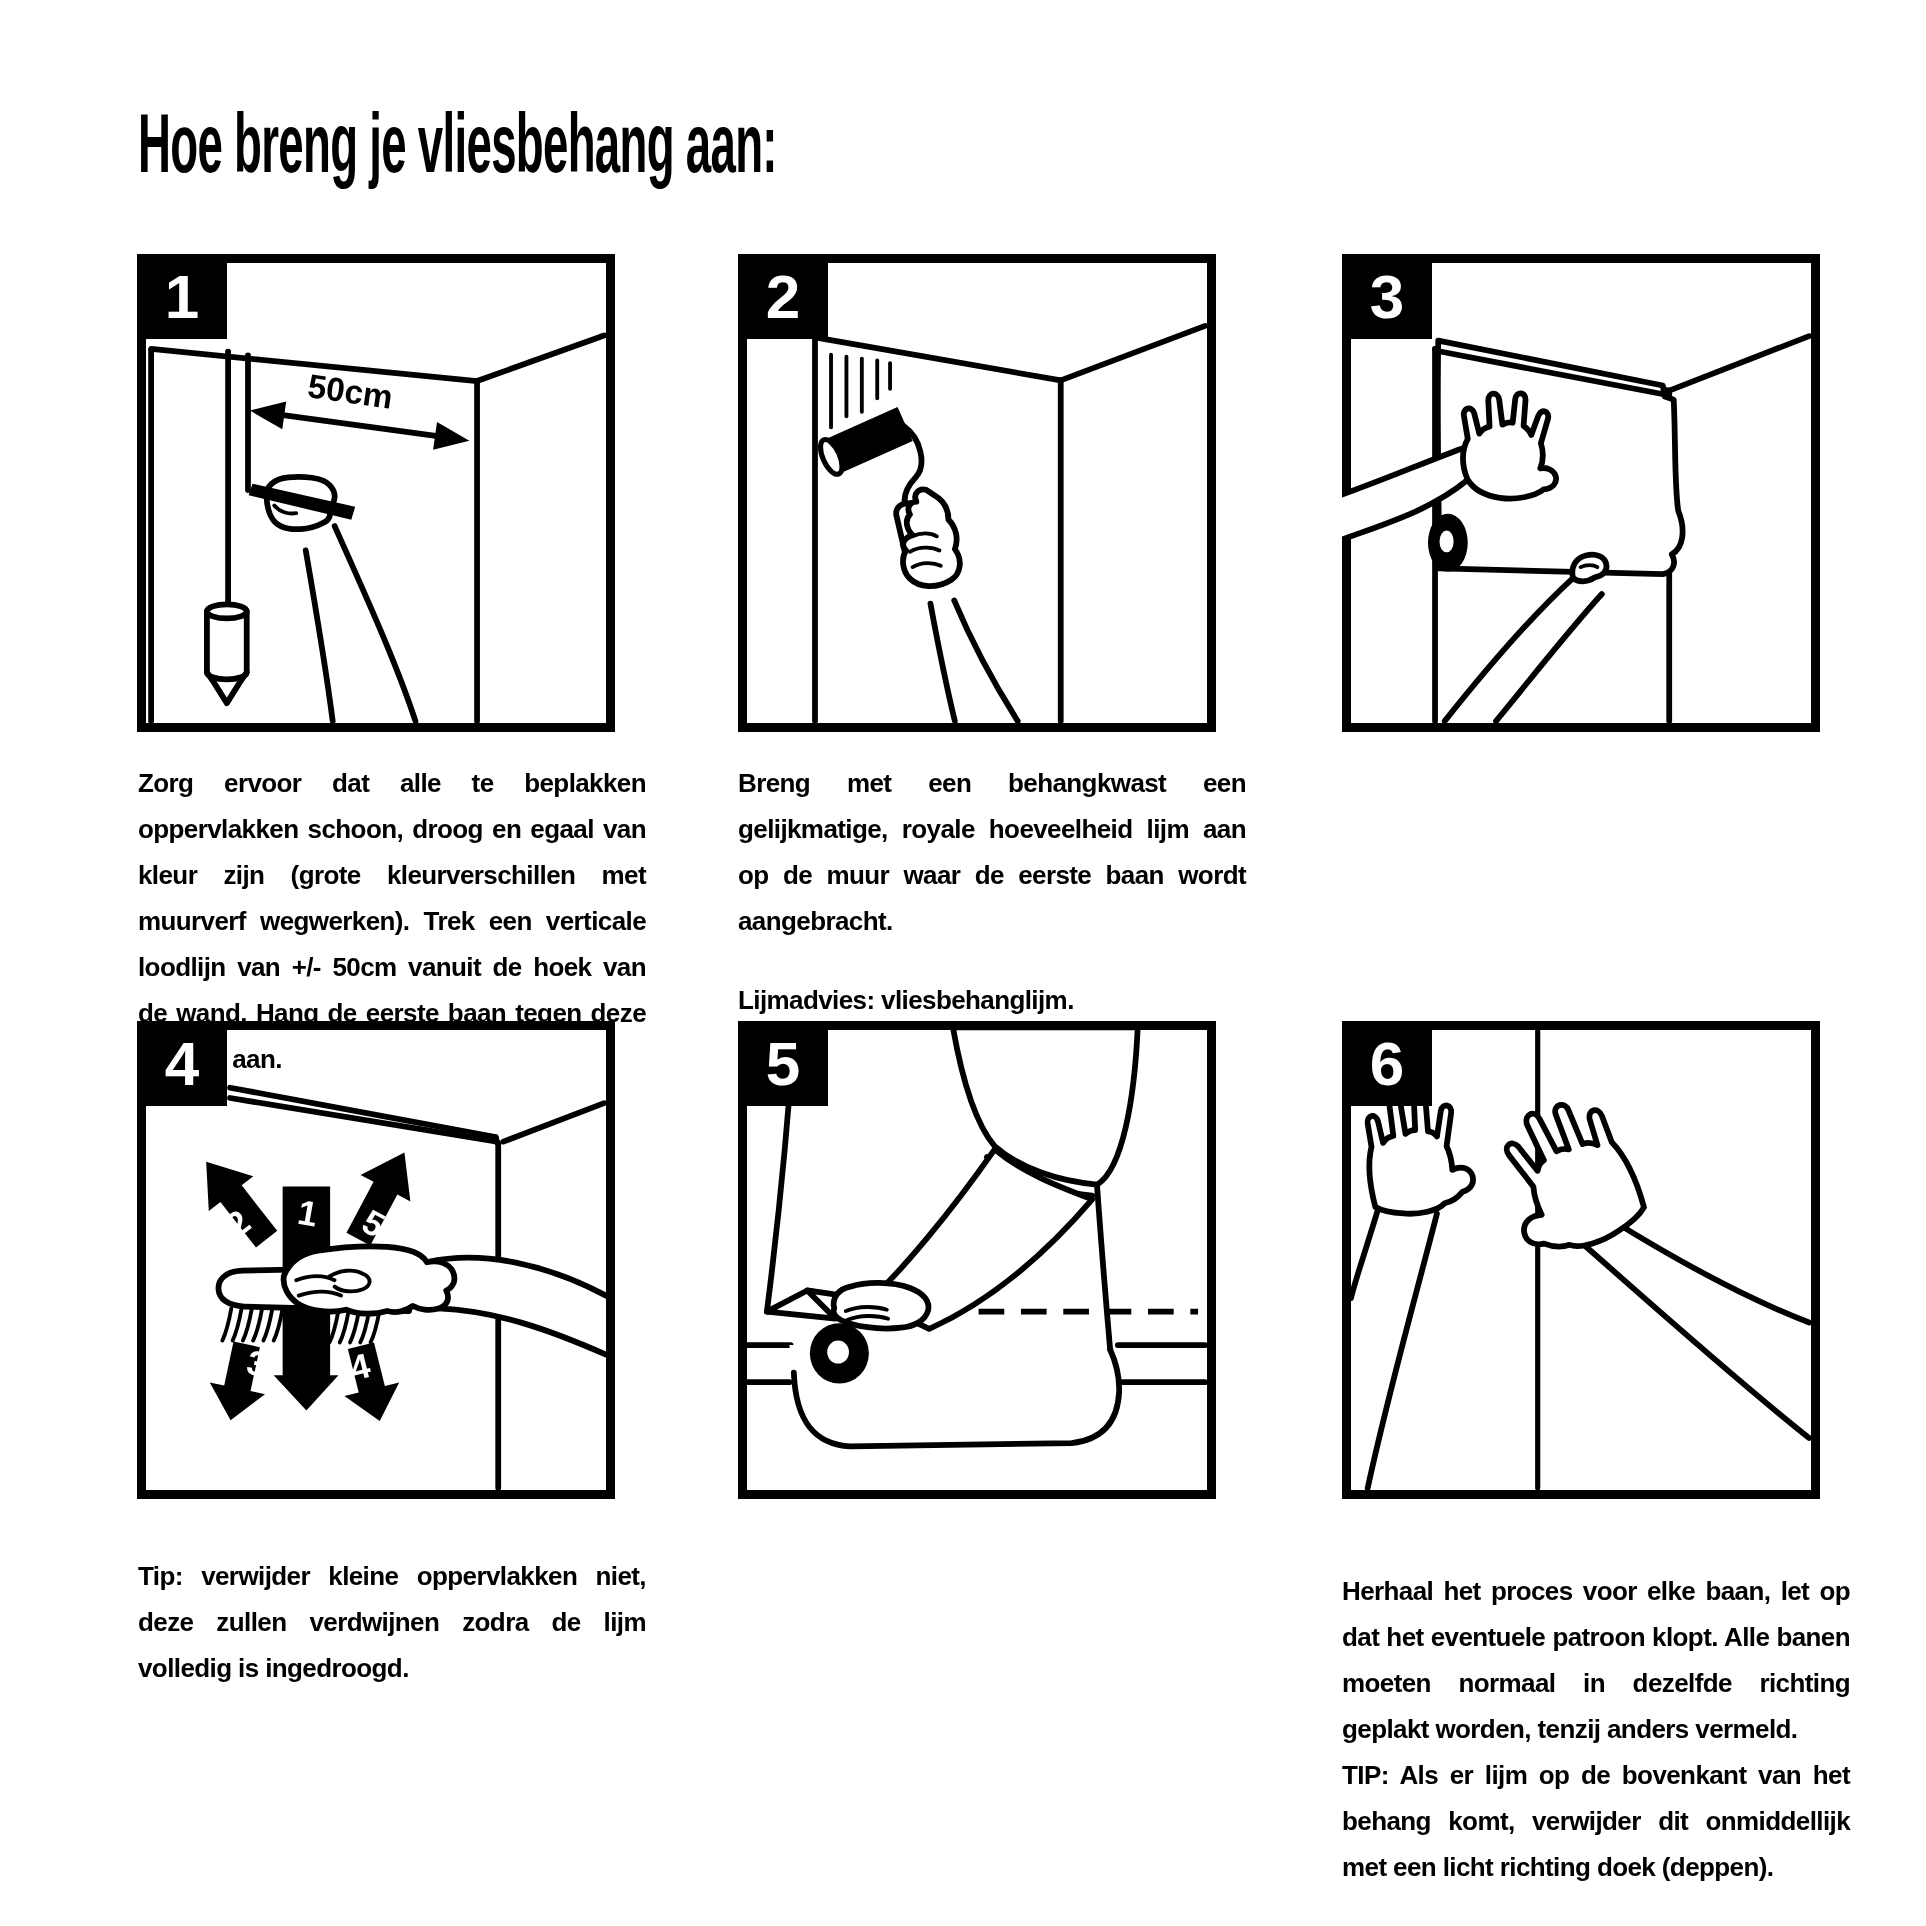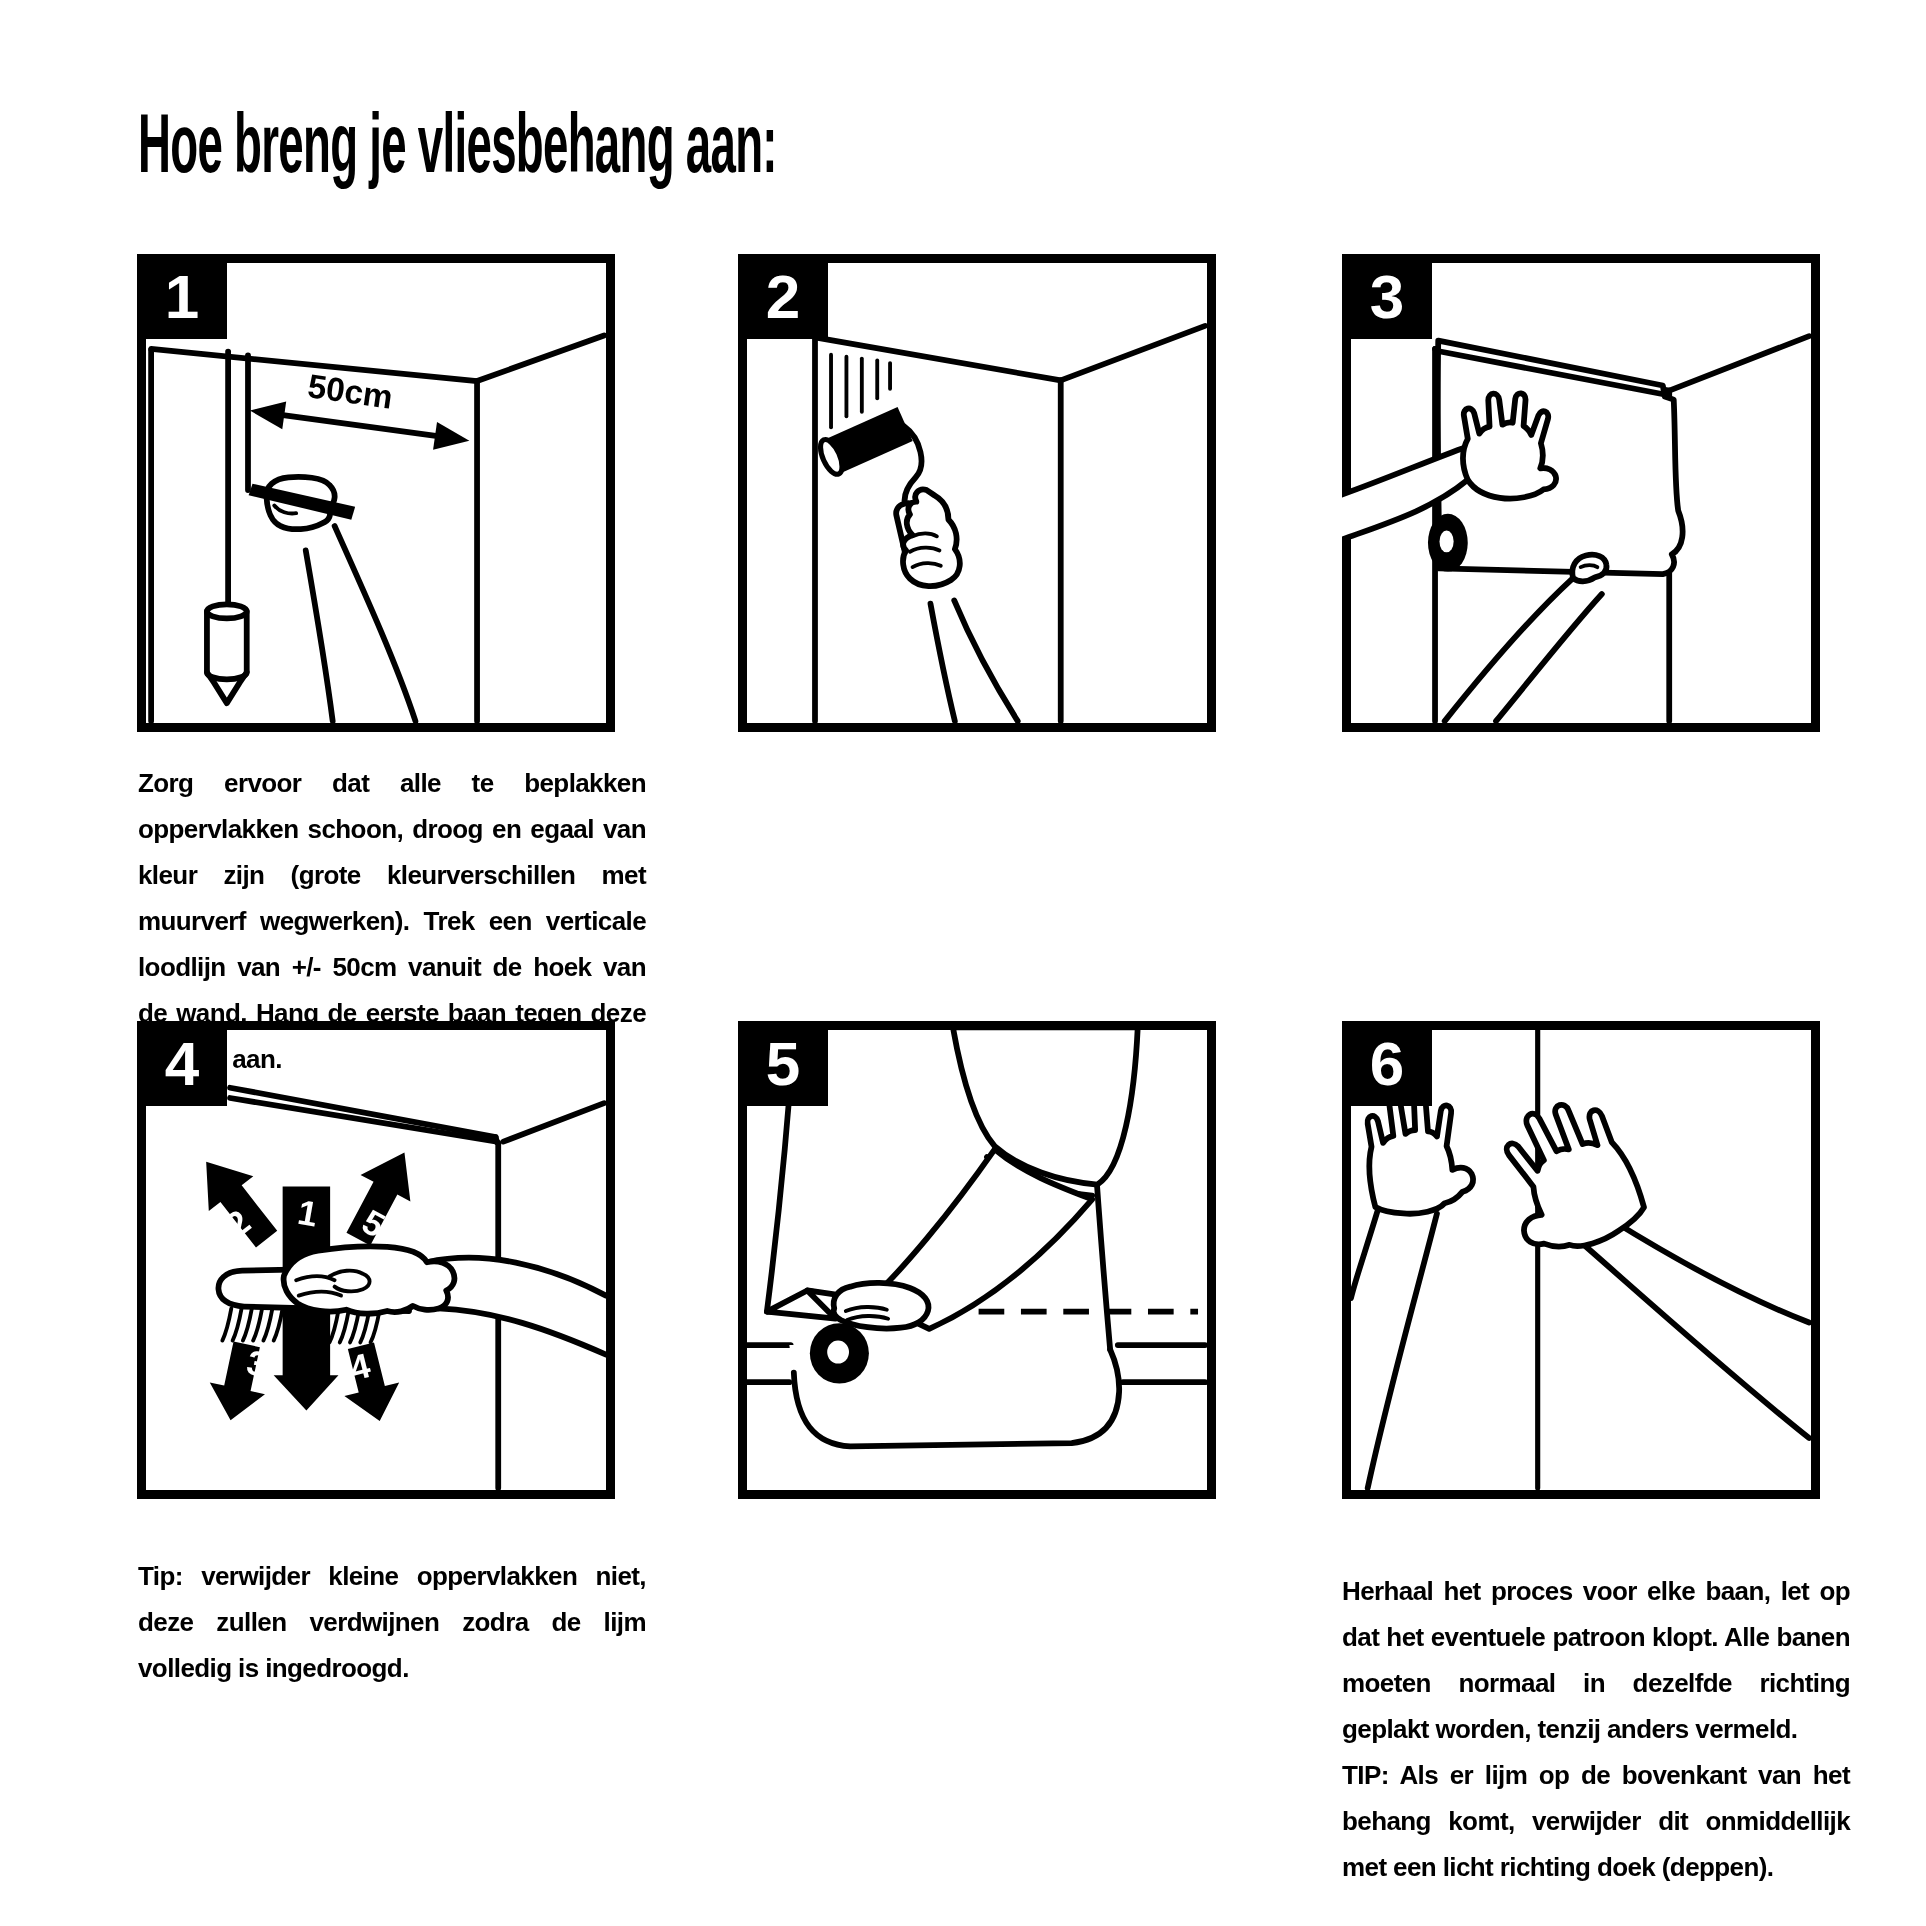--- a/index.html
+++ b/index.html
@@ -272,20 +272,24 @@
           <use href="#hand6" class="wh" style="stroke-width:7.5"></use>
         </g>
       </g>
     </svg>
     <div class="badge">6</div>
   </div>
 
   <div class="caption" style="left:138px;top:760px;">
     <p>Zorg ervoor dat alle te beplakken oppervlakken schoon, droog en egaal van kleur zijn (grote kleurverschillen met muurverf wegwerken). Trek een verticale loodlijn van +/- 50cm vanuit de hoek van de wand. Hang de eerste baan tegen deze loodlijn aan.</p>
   </div>
+  <div class="caption" style="left:738px;top:760px;">
+    <p>Breng met een behangkwast een gelijkmatige, royale hoeveelheid lijm aan op de muur waar de eerste baan wordt aangebracht.</p>
+    <p class="sp">Lijmadvies: vliesbehanglijm.</p>
+  </div>
   <div class="caption" style="left:138px;top:1520px;">
     <p class="sp">Tip: verwijder kleine oppervlakken niet, deze zullen verdwijnen zodra de lijm volledig is ingedroogd.</p>
   </div>
   <div class="caption" style="left:1342px;top:1568px;">
     <p>Herhaal het proces voor elke baan, let op dat het eventuele patroon klopt. Alle banen moeten normaal in dezelfde richting geplakt worden, tenzij anders vermeld.</p>
     <p class="tight">TIP: Als er lijm op de bovenkant van het behang komt, verwijder dit onmiddellijk met een licht richting doek (deppen).</p>
   </div>
 
 </div>
 

